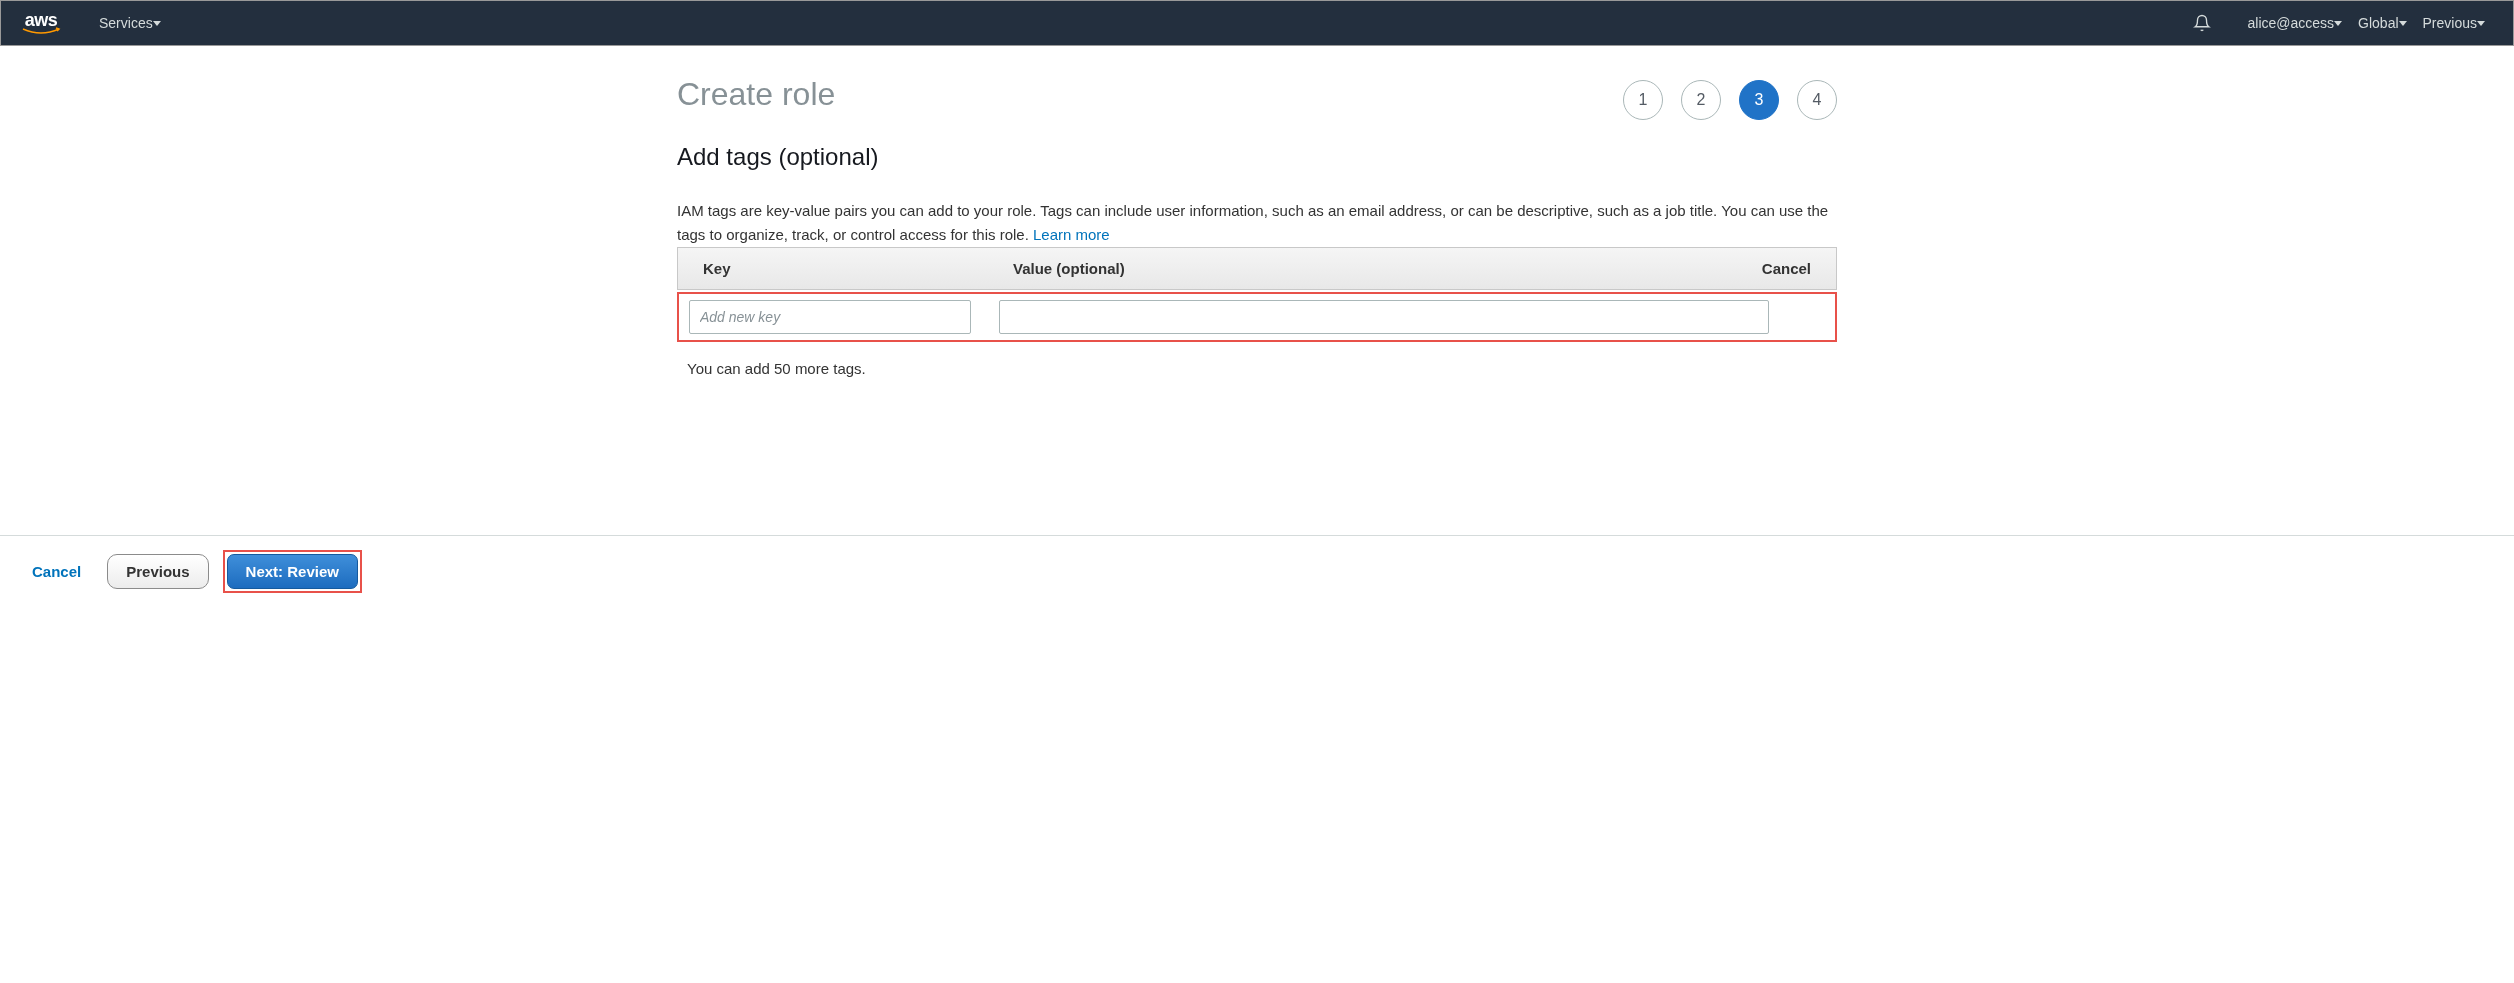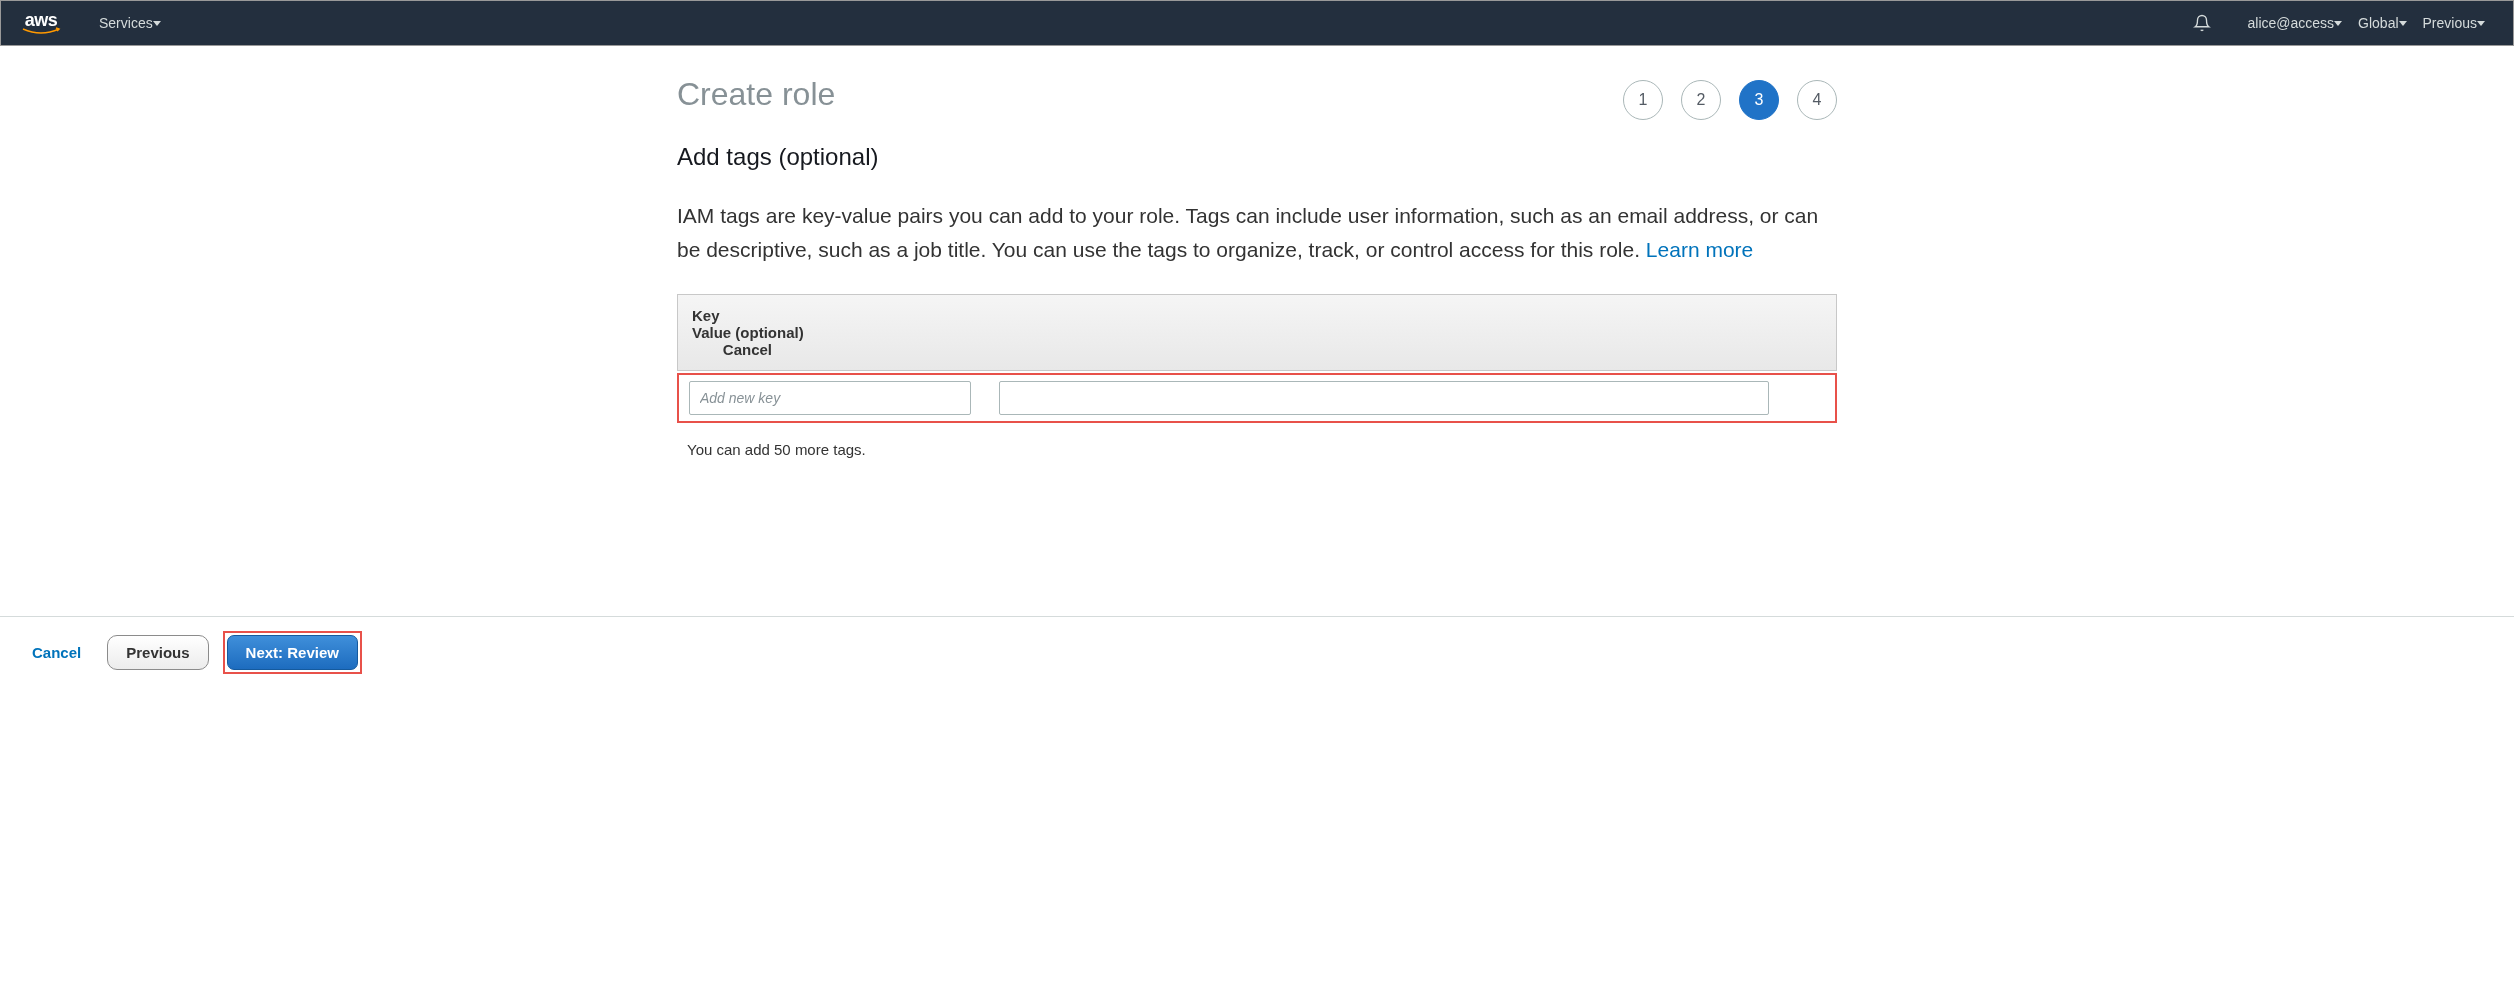--- a/index.html
+++ b/index.html
@@ -76,39 +76,37 @@
       border-color: #2073c7;
       color: #fff;
     }
     .section-title {
       font-size: 24px;
       font-weight: 400;
       color: #16191f;
       margin-bottom: 28px;
     }
     .description {
-      font-size: 21px;
+      font-size: 15px;
       color: #333;
       line-height: 1.6;
-      margin-bottom: 28px;
     }
     .learn-more {
       color: #0073bb;
       text-decoration: none;
     }
     
     .tags-table-header {
       background: linear-gradient(#f5f5f5, #e8e8e8);
       border: 1px solid #c8c8c8;
       display: flex;
-      padding: 12px 14px;
-      font-size: 15px;
-      font-weight: 700;
-      color: #333;
-      flex-direction: column;
+      padding: 12px 25px;
+      font-size: 15px;
+      font-weight: 700;
+      color: #333;
     }
     .col-key { width: 310px; }
     .col-value { flex: 1; }
     .col-remove { width: 80px; text-align: right; }
     
     .tags-row {
       display: flex;
       padding: 6px 10px;
       gap: 28px;
       border: 2px solid #e8514a;

